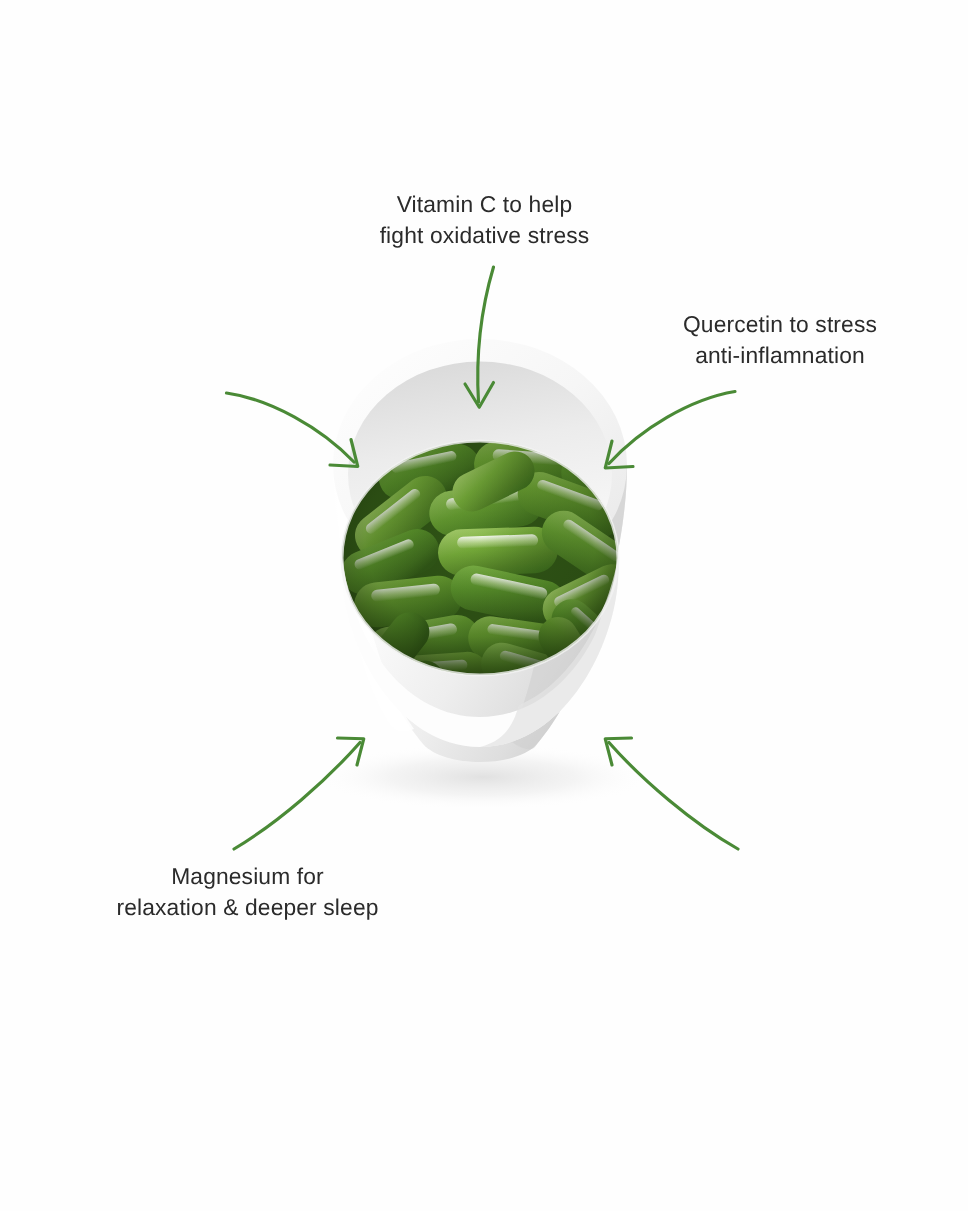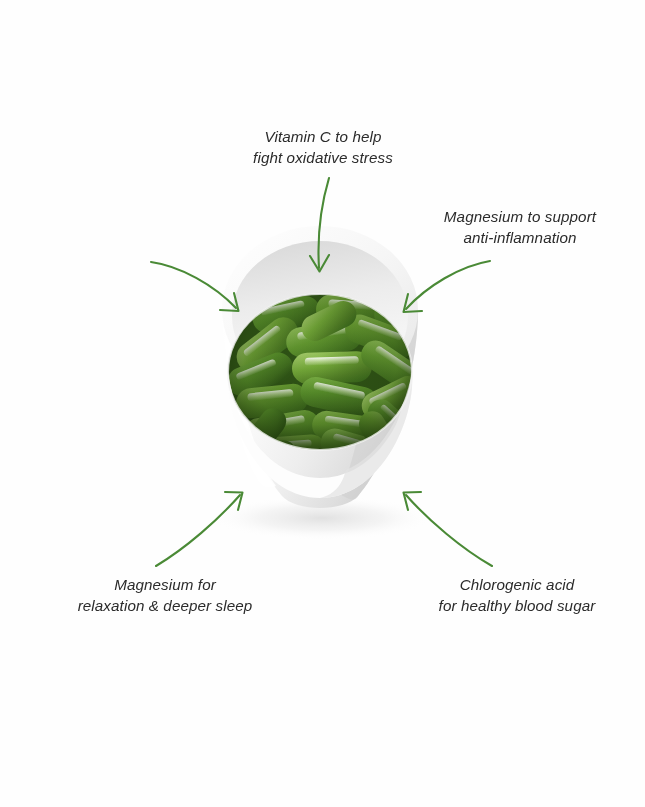--- a/index.html
+++ b/index.html
@@ -20,21 +20,20 @@
   }
   
   .callout {
     position: absolute;
     text-align: center;
     color: #2b2b2b;
     font-size: 15.2px;
     line-height: 20.5px;
     letter-spacing: 0.1px;
     white-space: pre-line;
-    font-style: italic;
     -webkit-font-smoothing: antialiased;
   }
   #callout-vitamin-c { left: 203px; top: 127px; width: 240px; }
   #callout-b-vitamins { left: 18px;  top: 207px; width: 224px; }
   #callout-quercetin  { left: 412px; top: 207px; width: 216px; }
   #callout-magnesium  { left: 48px;  top: 575px; width: 234px; }
   #callout-chlorogenic{ left: 400px; top: 575px; width: 234px; }
 
   
   #arrow-layer, #bowl-layer {
@@ -288,22 +287,20 @@
         <path d="M 492 566 C 462 549, 428 520, 406 495"></path>
         <path d="M 421 492 L 403.5 492.5 L 408 510"></path>
       </g>
     </g>
   </svg>
 
   <div class="callout" id="callout-vitamin-c">Vitamin C to help
 fight oxidative stress</div>
 
 
-  <div class="callout" id="callout-quercetin">Magnesium to support
+  <div class="callout" id="callout-quercetin">Quercetin to stress
 anti-inflamnation</div>
 
   <div class="callout" id="callout-magnesium">Magnesium for
 relaxation &amp; deeper sleep</div>
 
-  <div class="callout" id="callout-chlorogenic">Chlorogenic acid
-for healthy blood sugar</div>
 
 </div>
 
 </body></html>

